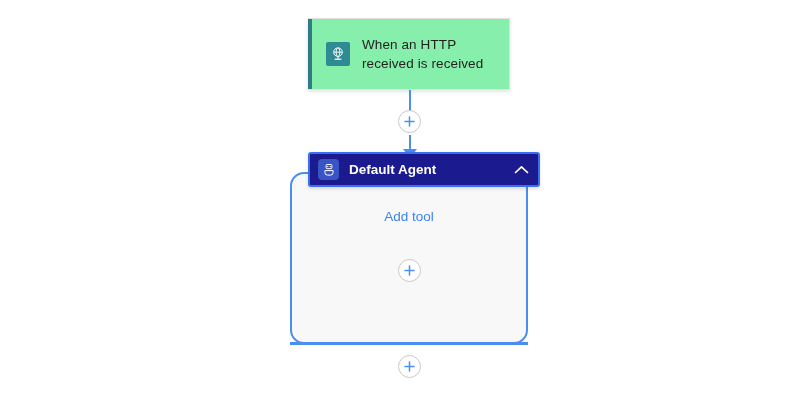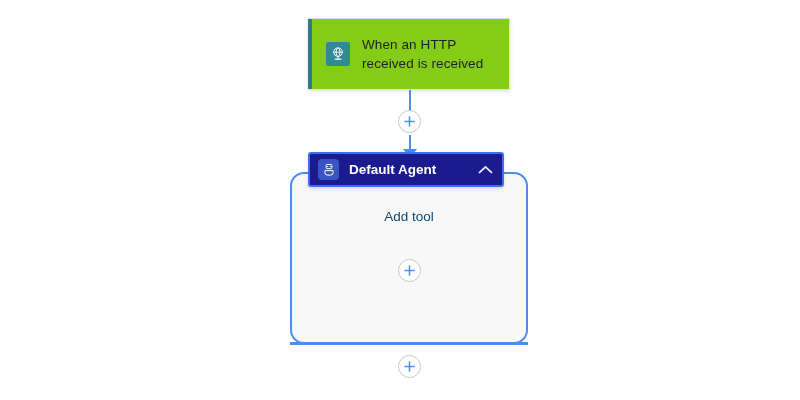--- a/index.html
+++ b/index.html
@@ -22,21 +22,21 @@
     height: 400px;
   }
 
   
   .trigger-card {
     position: absolute;
     left: 308px;
     top: 18px;
     width: 202px;
     height: 72px;
-    background: #84cc16;
+    background: #86efac;
     border: 1px solid #e1e1e1;
     border-left: none;
     box-sizing: border-box;
     box-shadow: 0 1.6px 3.6px rgba(0,0,0,0.13), 0 0.3px 0.9px rgba(0,0,0,0.10);
     display: flex;
     align-items: center;
   }
   .trigger-accent {
     position: absolute;
     left: 0;
@@ -128,21 +128,21 @@
     top: 342px;
     width: 238px;
     height: 3px;
     background: #4a8ef0;
   }
 
   .agent-header {
     position: absolute;
     left: 308px;
     top: 152px;
-    width: 196px;
+    width: 232px;
     height: 35px;
     box-sizing: border-box;
     background: #1b1b8f;
     border: 2px solid #3c6ff0;
     border-radius: 3px;
     display: flex;
     align-items: center;
     box-shadow: 0 1.6px 3.6px rgba(0,0,0,0.13);
     cursor: pointer;
   }
@@ -177,21 +177,21 @@
   }
   .agent-chevron svg { display: block; }
 
   .add-tool-label {
     position: absolute;
     left: 290px;
     top: 209px;
     width: 238px;
     text-align: center;
     font-size: 13.5px;
-    color: #0c4a6e;
+    color: #3b82f6;
     font-family: "Liberation Sans", sans-serif;
   }
 </style>
 </head>
 <body>
 
 <div id="canvas">
 
   <div class="trigger-card">
     <div class="trigger-accent"></div>

